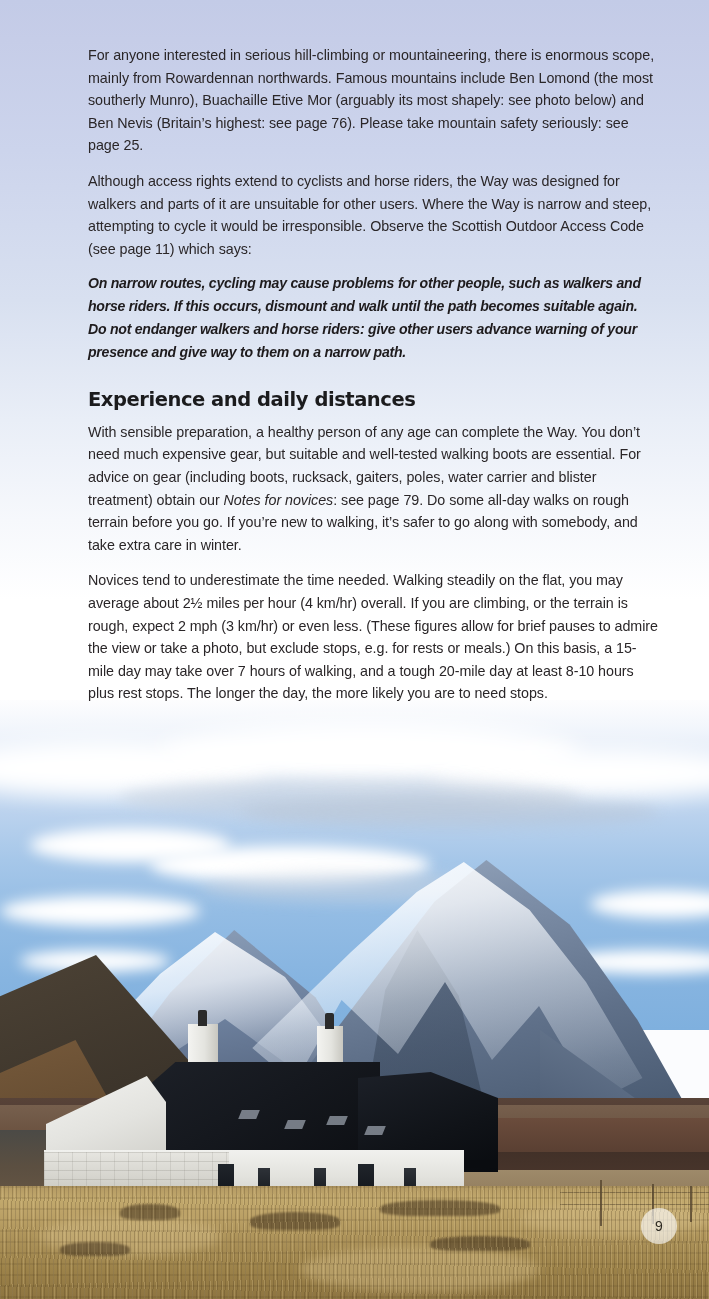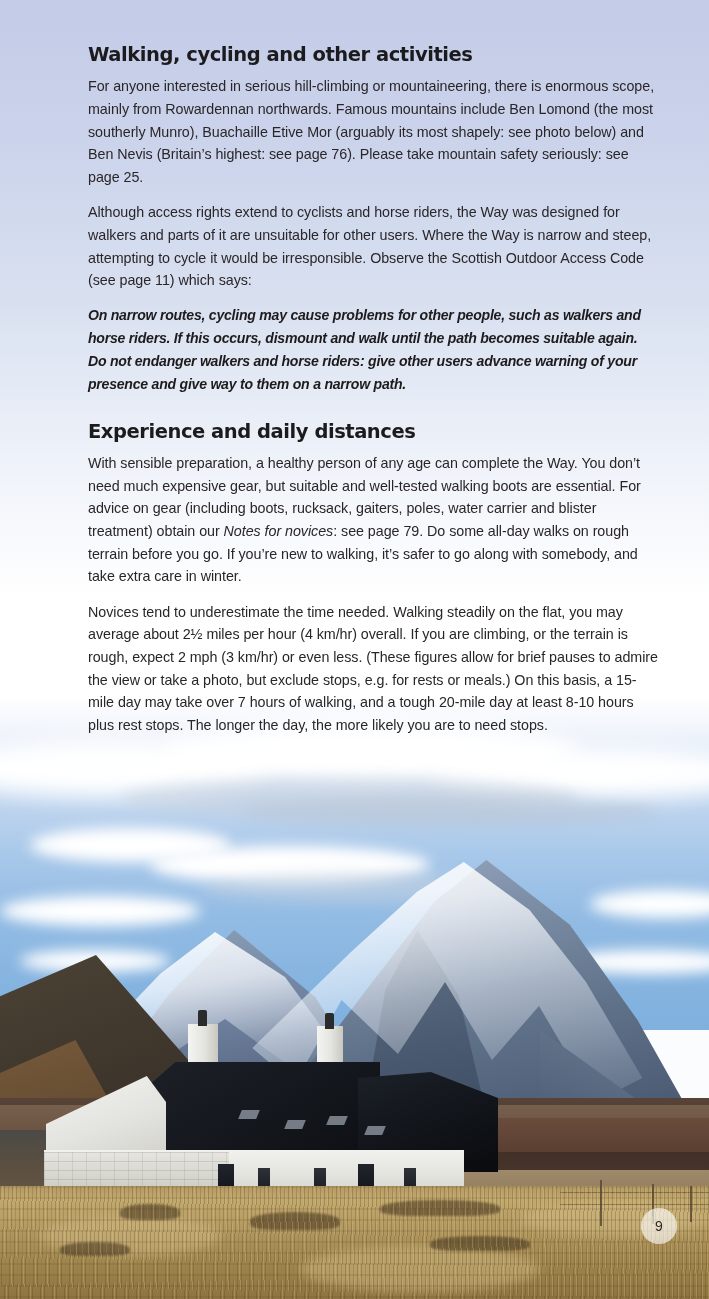--- a/index.html
+++ b/index.html
@@ -393,21 +393,20 @@
       <div class="fence-post" style="left:600px; top:-6px; height:46px;"></div>
       <div class="fence-post" style="left:652px; top:-2px; height:40px;"></div>
       <div class="fence-post" style="left:690px; top:0px;  height:36px;"></div>
       <div class="fence-wire" style="left:560px; top:6px;  width:149px;"></div>
       <div class="fence-wire" style="left:560px; top:18px; width:149px;"></div>
     </div>
   </div>
 
   <div id="content">
 
-    <h2>Walking, cycling and other activities</h2>
 
     <p>For anyone interested in serious hill-climbing or mountaineering, there is enormous scope, mainly from Rowardennan northwards.  Famous mountains include Ben Lomond (the most southerly Munro), Buachaille Etive Mor (arguably its most shapely: see photo below) and Ben Nevis (Britain’s highest: see page 76).  Please take mountain safety seriously: see page 25.</p>
 
     <p class="tight">Although access rights extend to cyclists and horse riders, the Way was designed for walkers and parts of it are unsuitable for other users.  Where the Way is narrow and steep, attempting to cycle it would be irresponsible.  Observe the Scottish Outdoor Access Code (see page 11) which says:</p>
 
     <p class="quote">On narrow routes, cycling may cause problems for other people, such as walkers and horse riders.  If this occurs, dismount and walk until the path becomes suitable again.  Do not endanger walkers and horse riders: give other users advance warning of your presence and give way to them on a narrow path.</p>
 
     <h2 class="second">Experience and daily distances</h2>
 
     <p><span>With sensible preparation, a healthy person of any age can complete the Way. You don’t need much expensive gear, but suitable and well-tested walking boots are essential.  For advice on gear (including boots, rucksack, gaiters, poles, water carrier and blister treatment) obtain our </span><em>Notes for novices</em><span>: see page 79.  Do some all-day walks on rough terrain before you go.  If you’re new to walking, it’s safer to go along with somebody, and take extra care in winter.</span></p>

